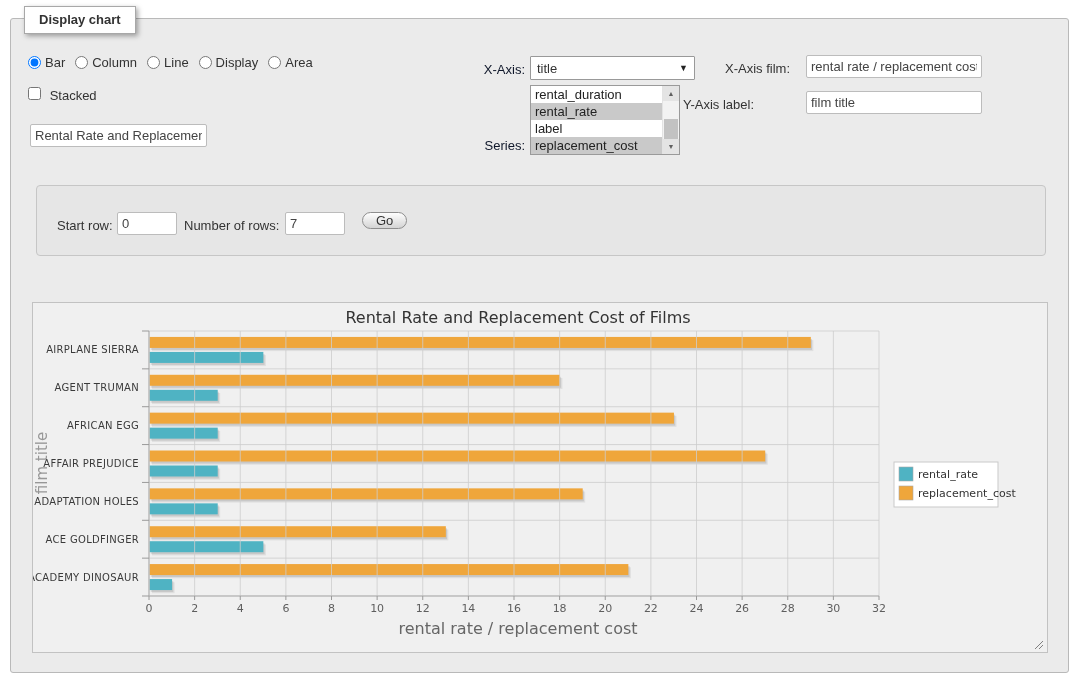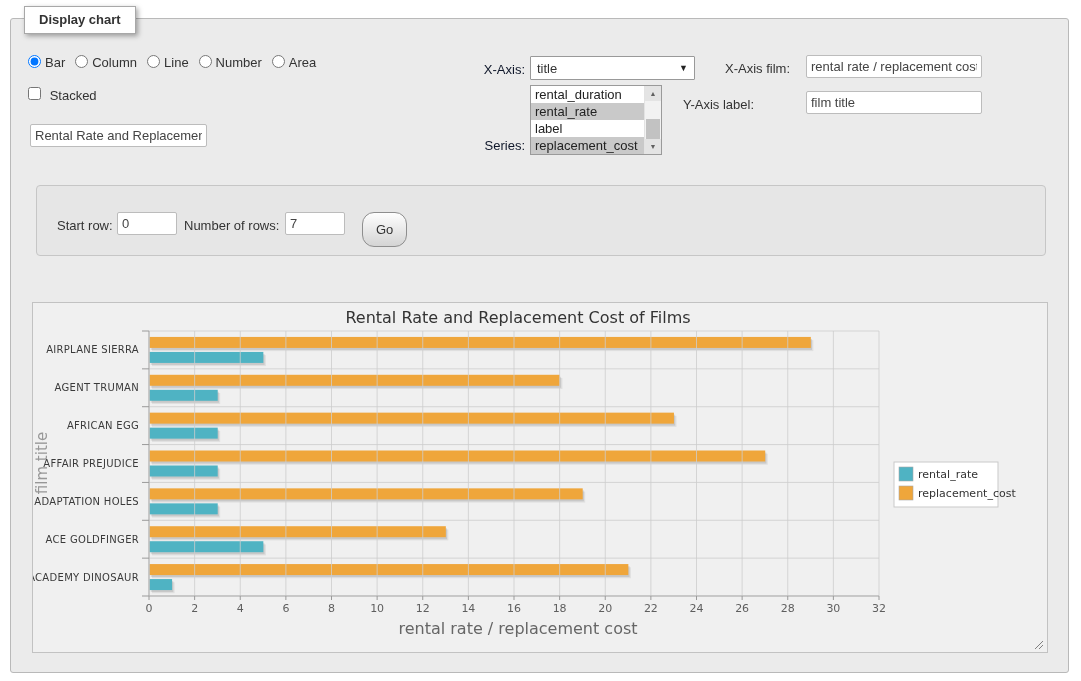--- a/index.html
+++ b/index.html
@@ -16,21 +16,21 @@
     background:#ebebeb; border:1px solid #b9b9b9; border-radius:3px;
   }
   .panel-tab {
     left:24px; top:6px; z-index:3;
     background:#ffffff; border:1px solid #a8a8a8;
     padding:5px 14px 6px 14px; font-weight:bold; font-size:13px; color:#333;
     box-shadow:2px 2px 5px rgba(0,0,0,0.35);
   }
 
   .radio-row { left:28px; top:55px; display:flex; align-items:center; white-space:nowrap; }
-  .radio-row label { display:flex; align-items:flex-start; margin-right:10px; }
+  .radio-row label { display:flex; align-items:center; margin-right:10px; }
   .radio-row input { margin:0 4px 0 0; }
   .check-row { left:28px; top:87px; display:flex; align-items:center; }
   .check-row input { margin:0 5px 0 0; }
 
   input[type=text] {
     border:1px solid #bcbcbc; background:#fff; color:#444;
     font-family:"Liberation Sans", sans-serif; font-size:13px;
     padding:2px 4px; height:23px; border-radius:2px;
   }
   .title-input { left:30px; top:124px; width:177px; }
@@ -41,21 +41,21 @@
 
   .select-box {
     left:530px; top:56px; width:165px; height:24px;
     background:#fff; border:1px solid #999; border-radius:1px;
     display:flex; align-items:center; padding:0 6px; cursor:default;
   }
   .select-box .sel-text { flex:1; color:#333; }
   .select-box .sel-arrow { font-size:9px; color:#222; }
 
   .listbox {
-    left:530px; top:85px; width:132px; height:70px;
+    left:530px; top:85px; width:150px; height:70px;
     background:#fff; border:1px solid #9a9a9a; display:flex; overflow:hidden;
   }
   .listbox .opts { flex:1; overflow:hidden; }
   .lb-opt { height:17px; line-height:17px; padding-left:4px; white-space:nowrap; overflow:hidden; font-size:13px; color:#222; }
   .lb-opt.selected { background:#c9c9c9; }
   .scrollbar { width:17px; background:#f2f2f2; border-left:1px solid #e3e3e3; position:relative; }
   .sb-btn { position:absolute; left:0; width:16px; height:15px; background:#e4e4e4;
     color:#606060; font-size:7px; text-align:center; line-height:15px; }
   .sb-up { top:0; }
   .sb-down { bottom:0; }
@@ -69,21 +69,21 @@
 
   .rows-panel {
     left:36px; top:185px; width:1010px; height:71px;
     background:#e6e6e6; border:1px solid #c6c6c6; border-radius:4px;
   }
   .startrow-cap { left:57px; top:218px; }
   .startrow-input { left:117px; top:212px; width:60px; }
   .numrows-cap { left:184px; top:218px; }
   .numrows-input { left:285px; top:212px; width:60px; }
   .go-button {
-    left:362px; top:212px; height:35px; padding:0 13px;
+    left:362px; top:212px; height:17px; padding:0 13px;
     border:1px solid #8e8e8e; border-radius:12px;
     background:linear-gradient(#fefefe,#d4d4d4);
     font-family:"Liberation Sans", sans-serif; font-size:13px; color:#333; cursor:pointer;text-align:right;
   }
 
   .chart-box {
     left:32px; top:302px; width:1016px; height:351px;
     background:#f0f0f0; border:1px solid #c2c2c2;
   }
   .chart-box svg { display:block; }
@@ -104,21 +104,21 @@
   <label>
     <input type="radio" name="charttype" class="chart-type-radio" style="">
     <span>Column</span>
   </label>
   <label>
     <input type="radio" name="charttype" class="chart-type-radio" style="">
     <span>Line</span>
   </label>
   <label>
     <input type="radio" name="charttype" class="chart-type-radio" style="">
-    <span>Number</span>
+    <span>Display</span>
   </label>
   <label>
     <input type="radio" name="charttype" class="chart-type-radio" style="">
     <span>Area</span>
   </label>
 </div>
 
 <div class="abs check-row">
   <label>
     <input type="checkbox" id="stacked-cb" style="">

